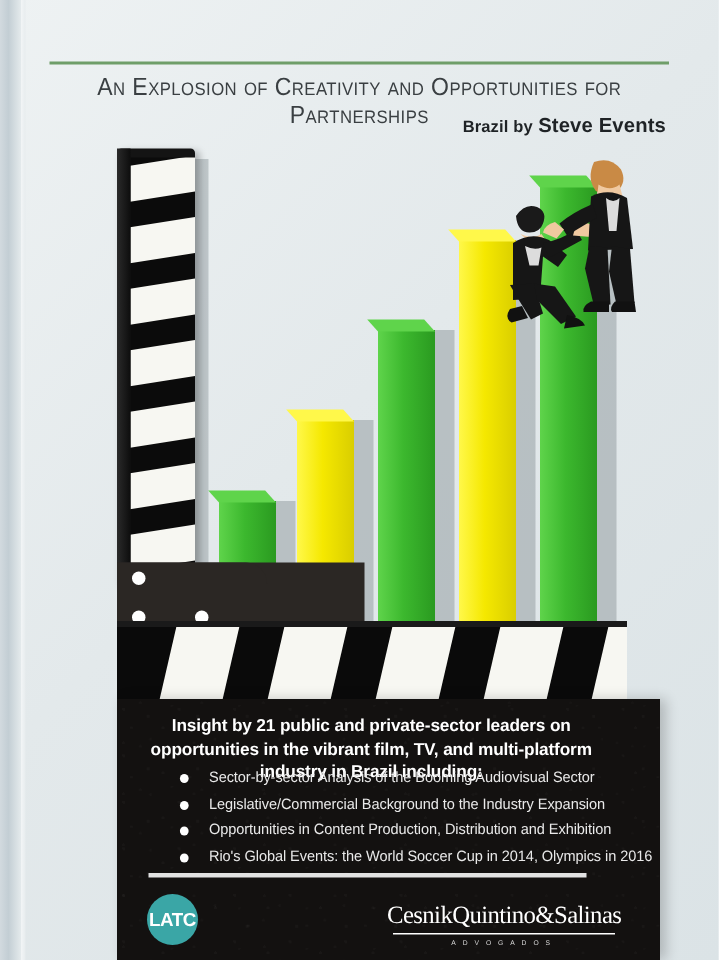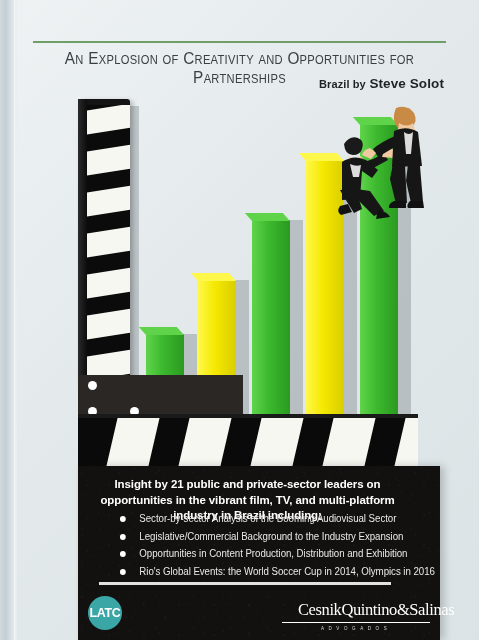--- a/index.html
+++ b/index.html
@@ -96,48 +96,48 @@
     text-align:center;letter-spacing:-.1px;}
   .bullets{position:absolute;left:40px;top:44px;width:280px;}
   .blt{position:relative;height:17.5px;color:#e9e9e9;font-size:10px;
     letter-spacing:-.05px;padding-left:22px;line-height:17.5px;
     transform:scaleX(.97);transform-origin:left center;white-space:nowrap;}
   .blt .bdot{position:absolute;left:2px;top:6px;width:6px;height:6px;border-radius:50%;
     background:#fff;}
   .divider{position:absolute;left:21px;top:116px;width:292px;height:3px;background:#e2e2e2;}
 
   
-  .latc{position:absolute;left:10px;top:130px;display:flex;align-items:center;}
+  .latc{position:absolute;left:20px;top:130px;display:flex;align-items:center;}
   .latc-circle{width:34px;height:34px;border-radius:50%;background:#3aa6a6;
     color:#fff;font-size:12.5px;font-weight:bold;display:flex;align-items:center;
     justify-content:center;letter-spacing:-.3px;}
   .latc-txt{margin-left:6px;color:#fff;}
   .latc-t1{font-size:9.5px;font-weight:bold;letter-spacing:-.2px;white-space:nowrap;}
   .latc-t2{font-size:3.6px;color:#b9b9b9;letter-spacing:.1px;white-space:nowrap;margin-top:1px;}
 
   .cqs{position:absolute;left:180px;top:134px;text-align:center;}
   .cqs-name{font-family:"Liberation Serif",serif;color:#fff;font-size:16.5px;
-    letter-spacing:-.4px;white-space:nowrap;margin-left:40px;}
+    letter-spacing:-.4px;white-space:nowrap;}
   .cqs-rule{width:148px;height:1.4px;background:#fff;margin:2px auto 0;}
   .cqs-sub{color:#d8d8d8;font-size:4.5px;letter-spacing:4.6px;margin-top:2.5px;
     white-space:nowrap;}
 </style>
 </head>
 <body>
 
 <div class="cover">
 
   <div class="spine"></div>
   <div class="spine-edge"></div>
 
   <div class="title-rule"></div>
   <div class="subtitle">An Explosion of Creativity and Opportunities for Partnerships</div>
   <div class="editedby">
     <span class="pre">Brazil by</span>
-    <span class="nm">Steve Solot</span>
+    <span class="nm">Steve Events</span>
   </div>
 
   <div id="bars">
       <div class="bar" style="left: 146px; top: 334px; width: 38px; height: 90px; position: absolute;">
         <div class="shadow"></div>
         <div class="face" style="background:linear-gradient(to right,#5fd44b 0%,#3cb82e 45%,#2a9a20 100%)"></div>
         <div class="top" style="background:#5fd44b"></div>
       </div>
       <div class="bar" style="left: 198px; top: 280px; width: 38px; height: 144px; position: absolute;">
         <div class="shadow"></div>

